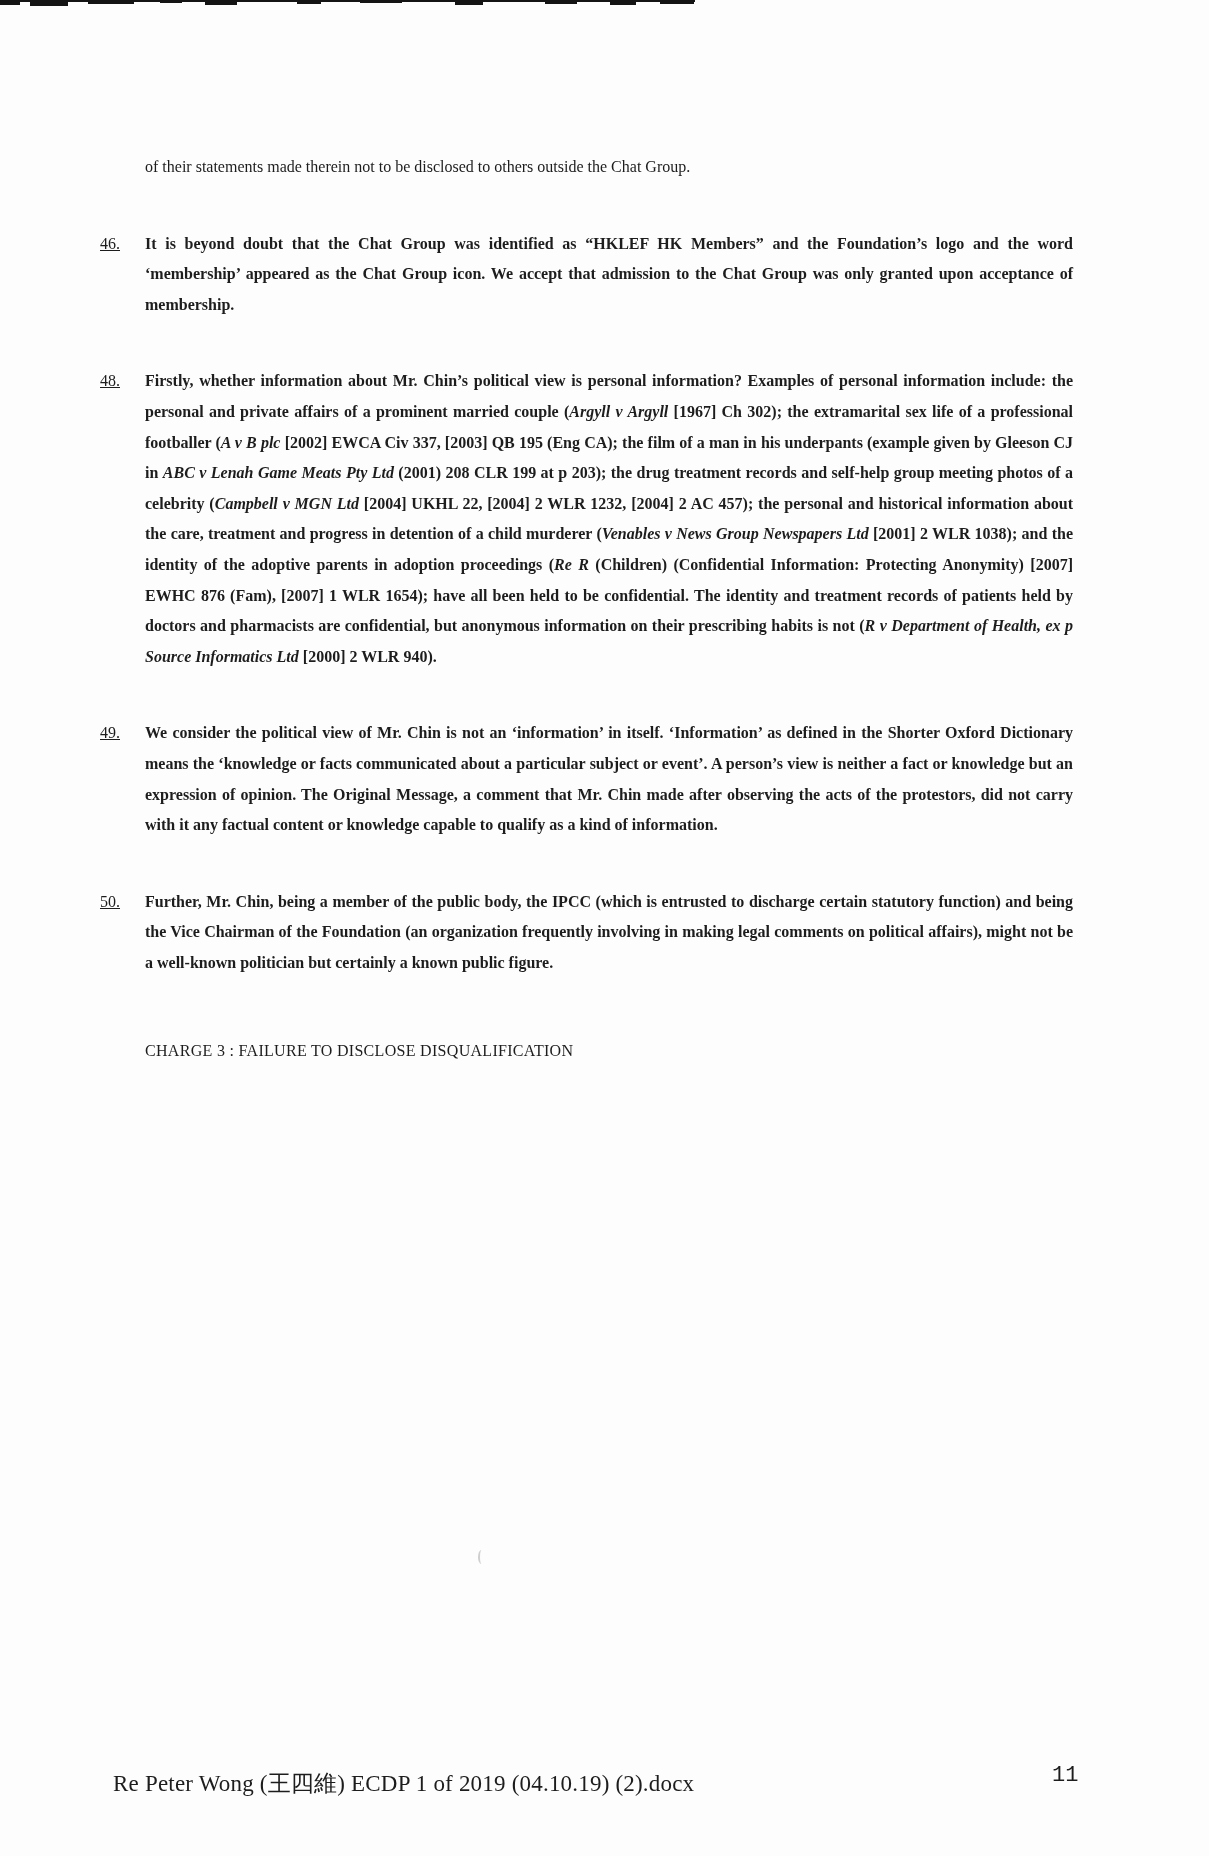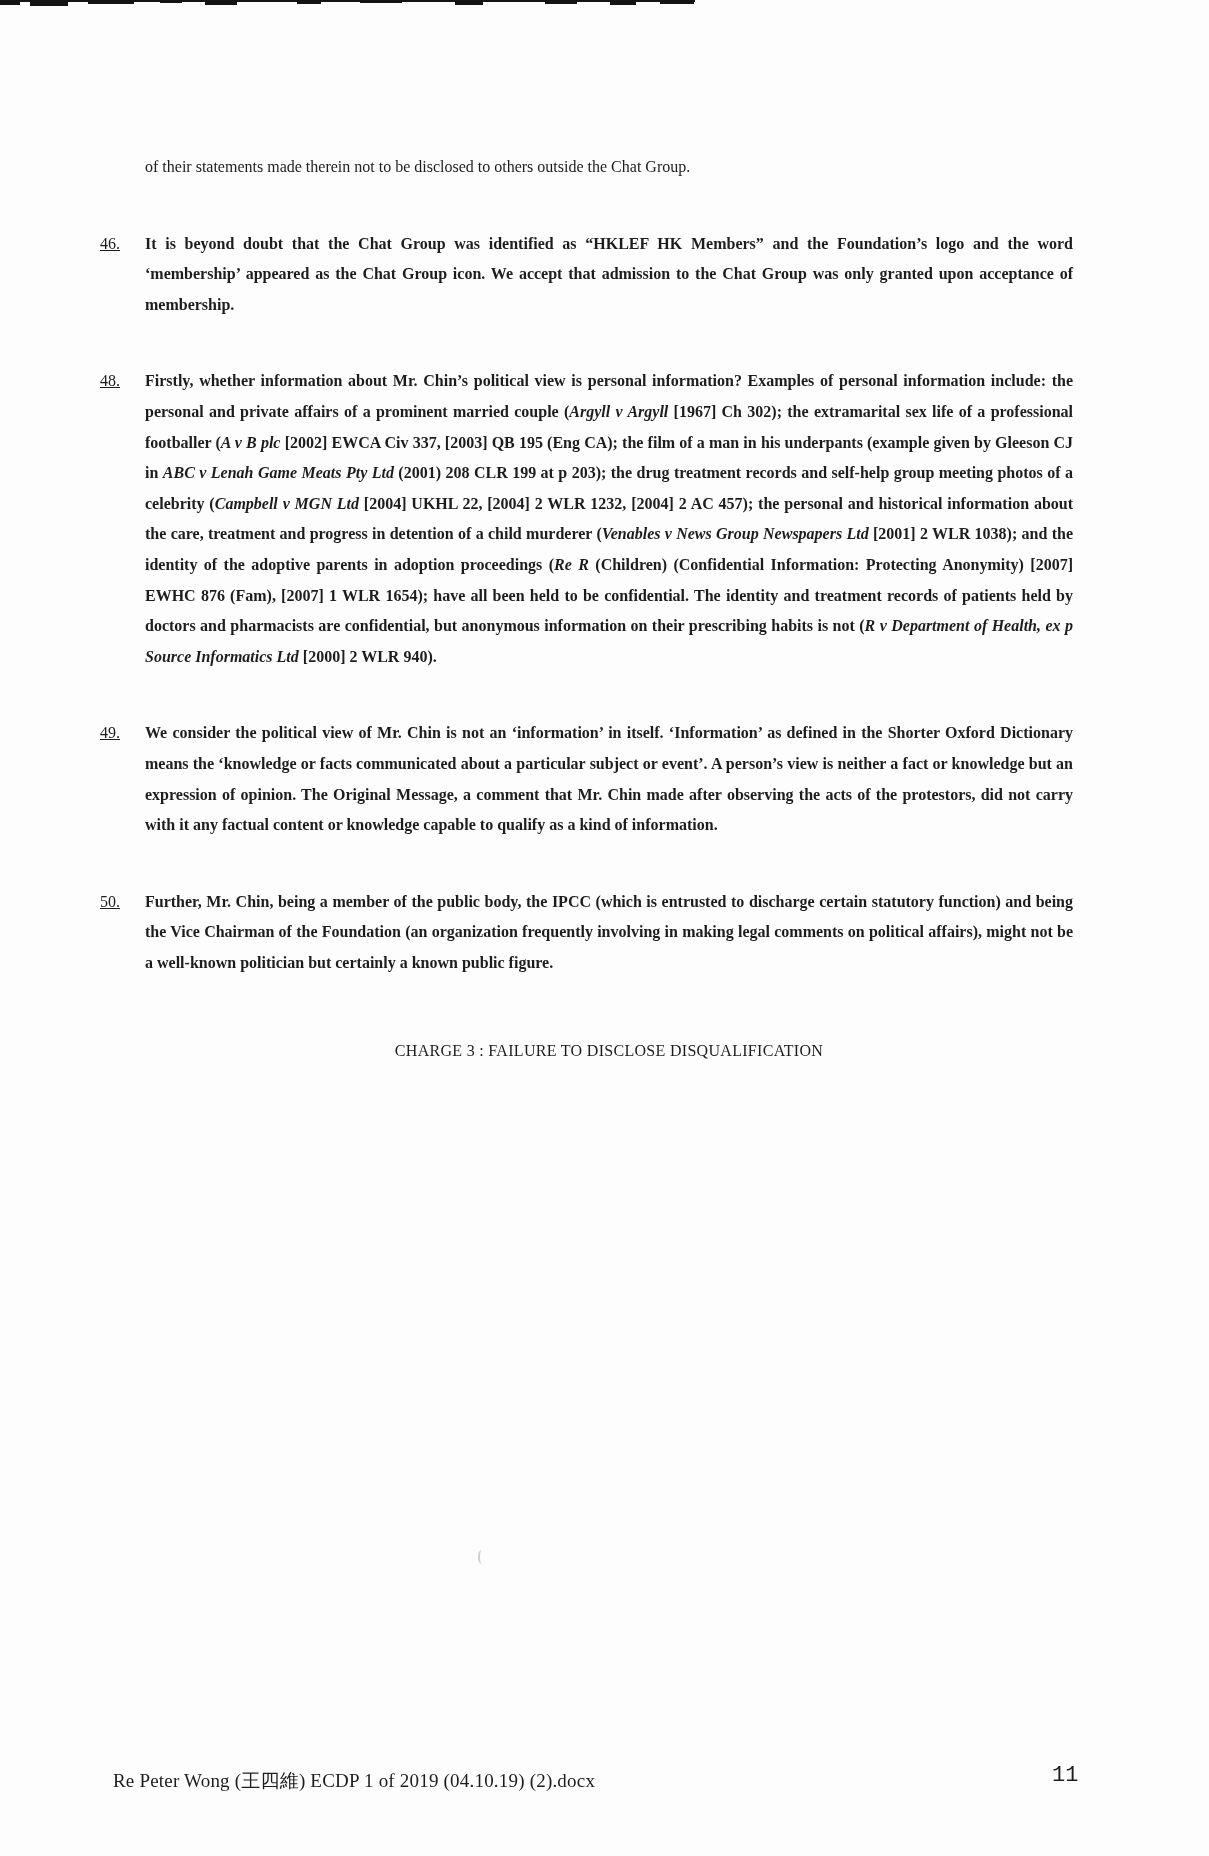--- a/index.html
+++ b/index.html
@@ -19,31 +19,31 @@
     font-size:16px; line-height:30.6px;
     text-align:justify;
     margin-top:28px;
   }
   .cont { margin:0 0 46px 45px; }
   .para { position:relative; padding-left:45px; margin:0 0 46px 0; }
   .para .num { position:absolute; left:0; top:0;text-decoration:underline; }
   .para p { margin:0;font-weight:bold; }
   .charge-heading {
     margin:58px 0 0 45px;
-    text-align:center;
+    text-align:left;
     letter-spacing:0.3px;
   }
   .smudge {
     position:absolute; left:478px; top:1550px;
     width:5px; height:14px; border-left:2px solid rgba(120,120,120,0.35);
     border-radius:50%;
   }
   .footer-left {
     position:absolute; left:113px; top:1768px;
-    font-size:19px; letter-spacing:0.2px;text-align:center;
+    font-size:23px; letter-spacing:0.2px;text-align:center;
   }
   .footer-page {
     position:absolute; left:1052px; top:1763px;
     font-size:22px;
     font-family:Liberation Mono, monospace;
   }
   i { font-style:italic; }
 </style>
 </head>
 <body>

